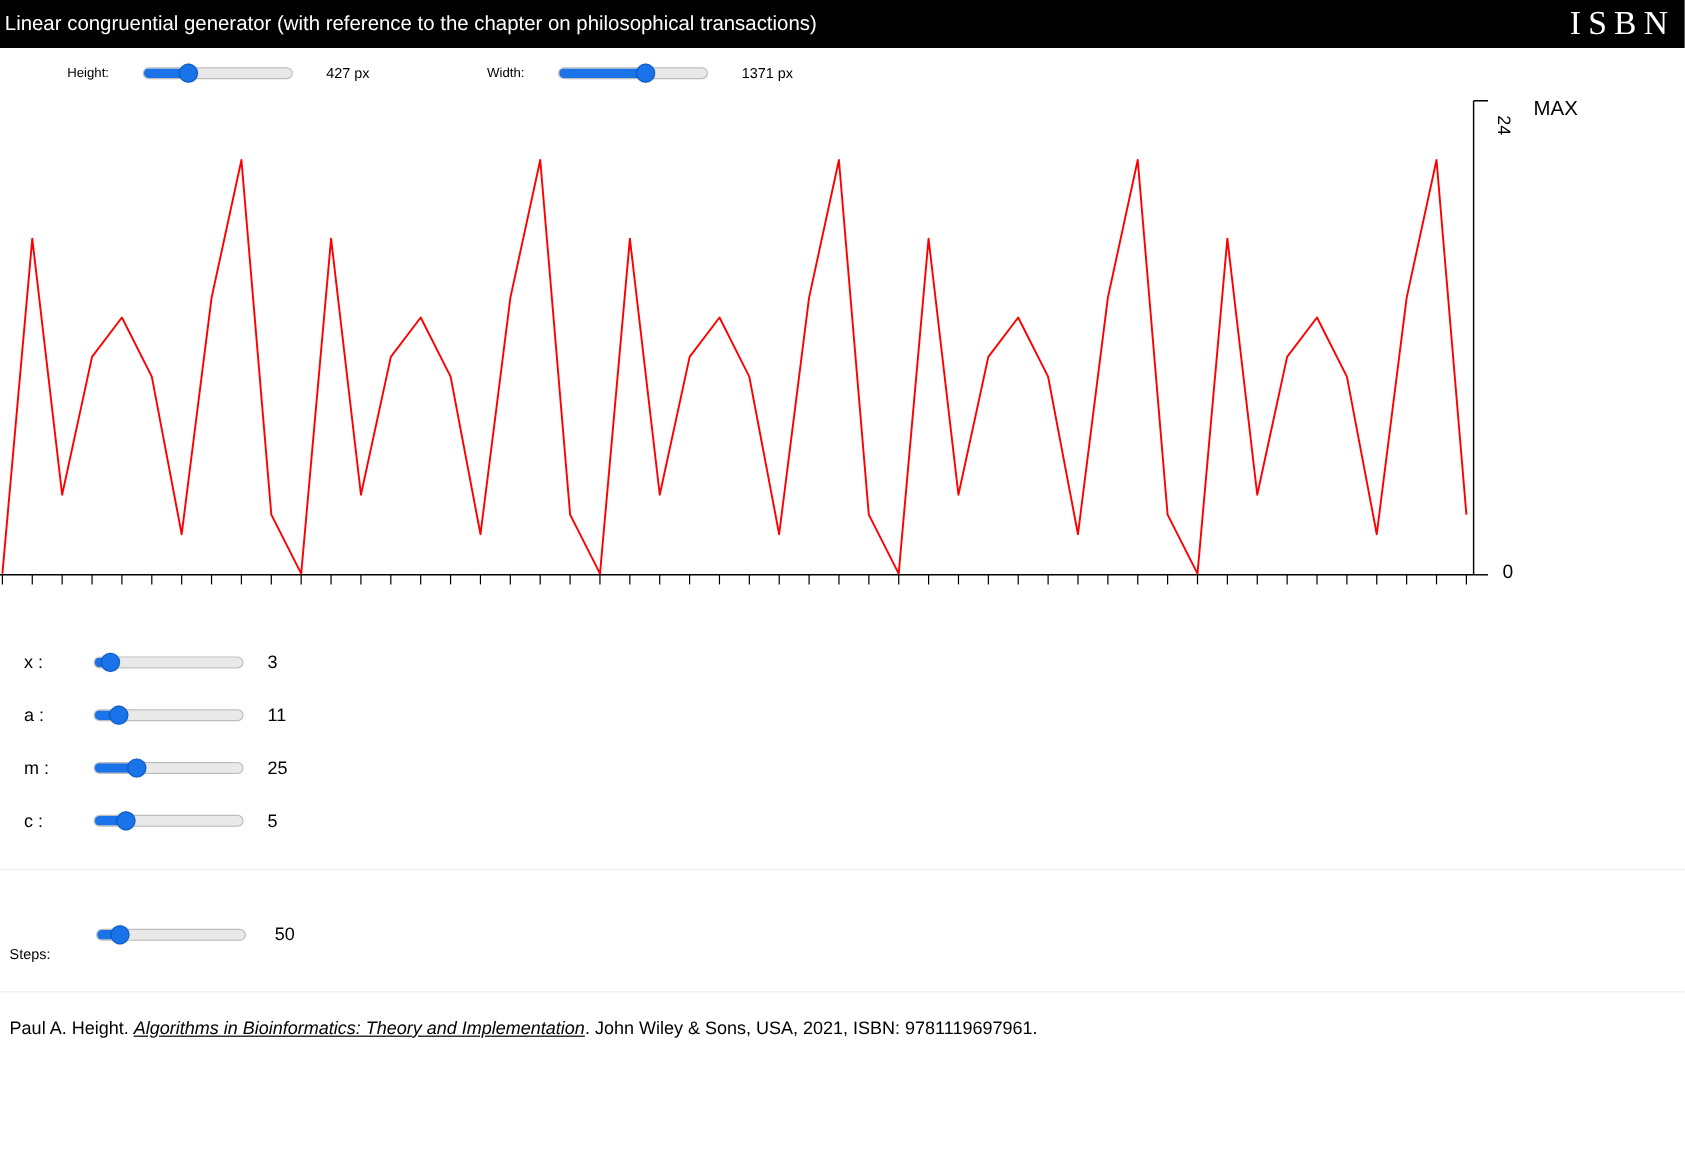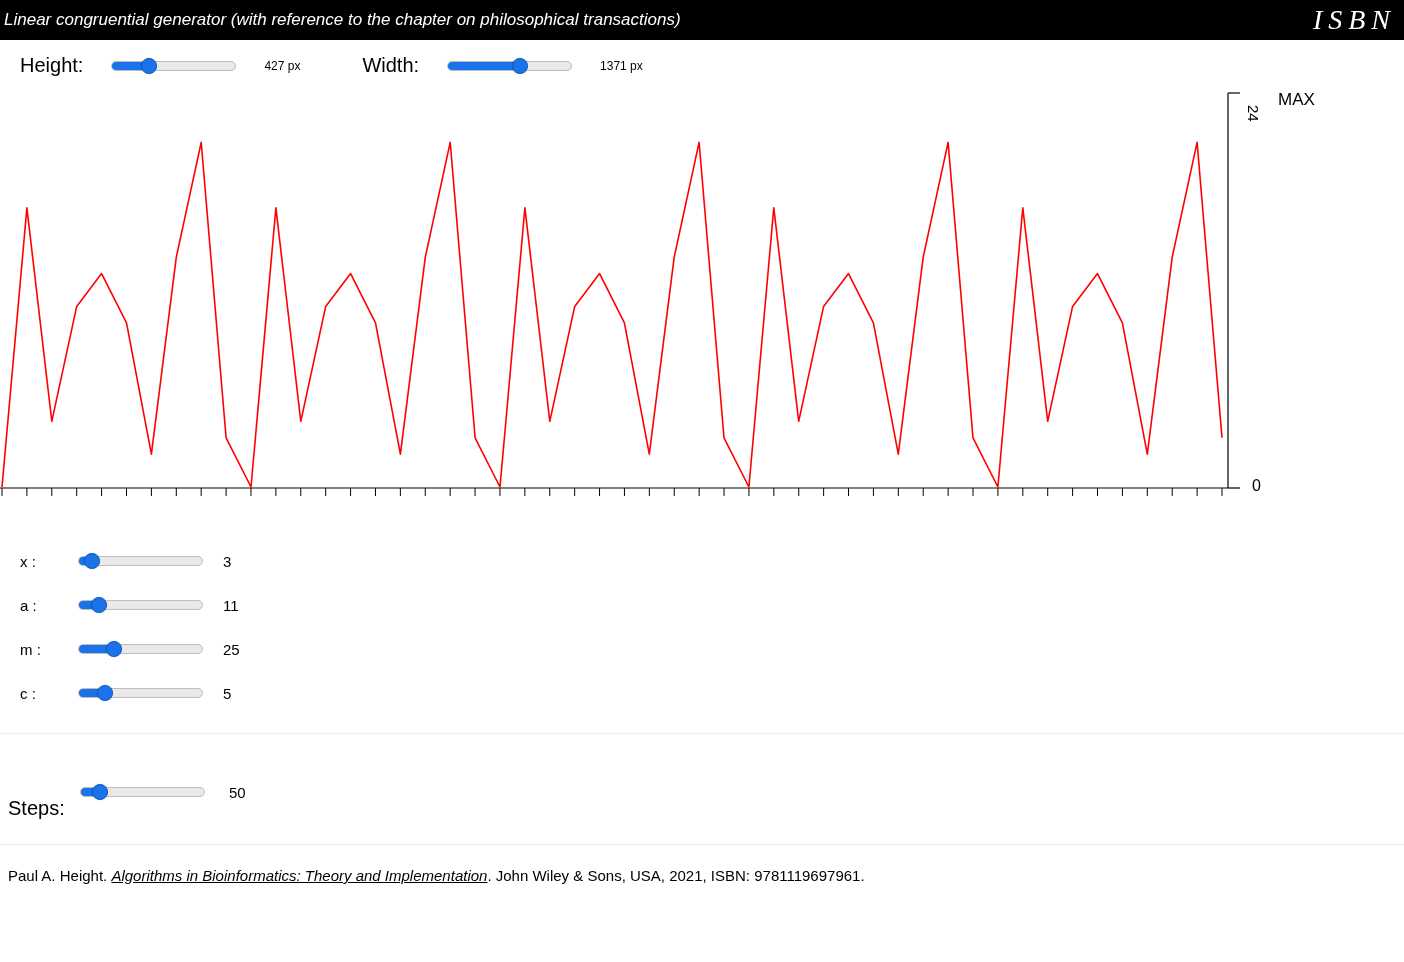--- a/index.html
+++ b/index.html
@@ -1,31 +1,31 @@
 <!DOCTYPE html>
 <html><head>
 <meta charset="utf-8">
 <style>
   * { box-sizing: border-box; }
   html, body { margin: 0; padding: 0; font-family: "Segoe UI", Arial, sans-serif; font-size: 15px; color: #000; background: #fff; width: 1404px; }
-  .header { background: #000; color: #fff; height: 40px; display: flex; align-items: center; padding: 0 8px 0 4px; justify-content: space-between; font-style: italic; }
+  .header { background: #000; color: #fff; height: 40px; display: flex; align-items: center; padding: 0 8px 0 4px; justify-content: space-between; }
   .header-title { font-size: 17px; }
   .wiley { font-family: Georgia, 'Times New Roman', serif; font-size: 28px; letter-spacing: 6px; font-weight: 400; }
   .toprow { display: flex; align-items: center; gap: 28px; padding: 14px 14px 8px 20px; }
-  .toprow .lbl { font-size: 20px; }
+  .toprow .lbl { font-size: 11px; margin-left: 36px; }
   .toprow .val { font-size: 12px; min-width: 70px; }
   .chart-wrap { position: relative; margin: 4px 10px 12px 0; }
   svg.chart { display: block; }
   .sep { height: 24px; }
   .params { padding: 4px 0 18px 20px; border-bottom: 1px solid #eee; }
   .prow { display: flex; align-items: center; gap: 20px; height: 44px; }
   .prow .plbl { width: 38px; font-size: 15px; }
   .prow .pval { font-size: 15px; }
   .stepsrow { padding: 30px 0 24px 8px; border-bottom: 1px solid #eee; display: flex; align-items: center; gap: 24px; }
-  .stepsrow .slbl { font-size: 20px; width: 48px; margin-top: 33px; }
+  .stepsrow .slbl { font-size: 12px; width: 48px; margin-top: 33px; }
   .cite { padding: 22px 8px 40px 8px; font-size: 15px; }
   .cite .i { font-style: italic; text-decoration: underline; }
 
   
   input[type=range] { -webkit-appearance: none; appearance: none; height: 10px; background: transparent; width: 125px; margin: 0; }
   input[type=range]::-webkit-slider-runnable-track {
     height: 10px; border-radius: 6px; border: 1px solid #bdbdbd;
     background: linear-gradient(to right, #1a73e8 0%, #1a73e8 var(--fill,25%), #e9e9e9 var(--fill,25%), #e9e9e9 100%);
   }
   input[type=range]::-webkit-slider-thumb {

